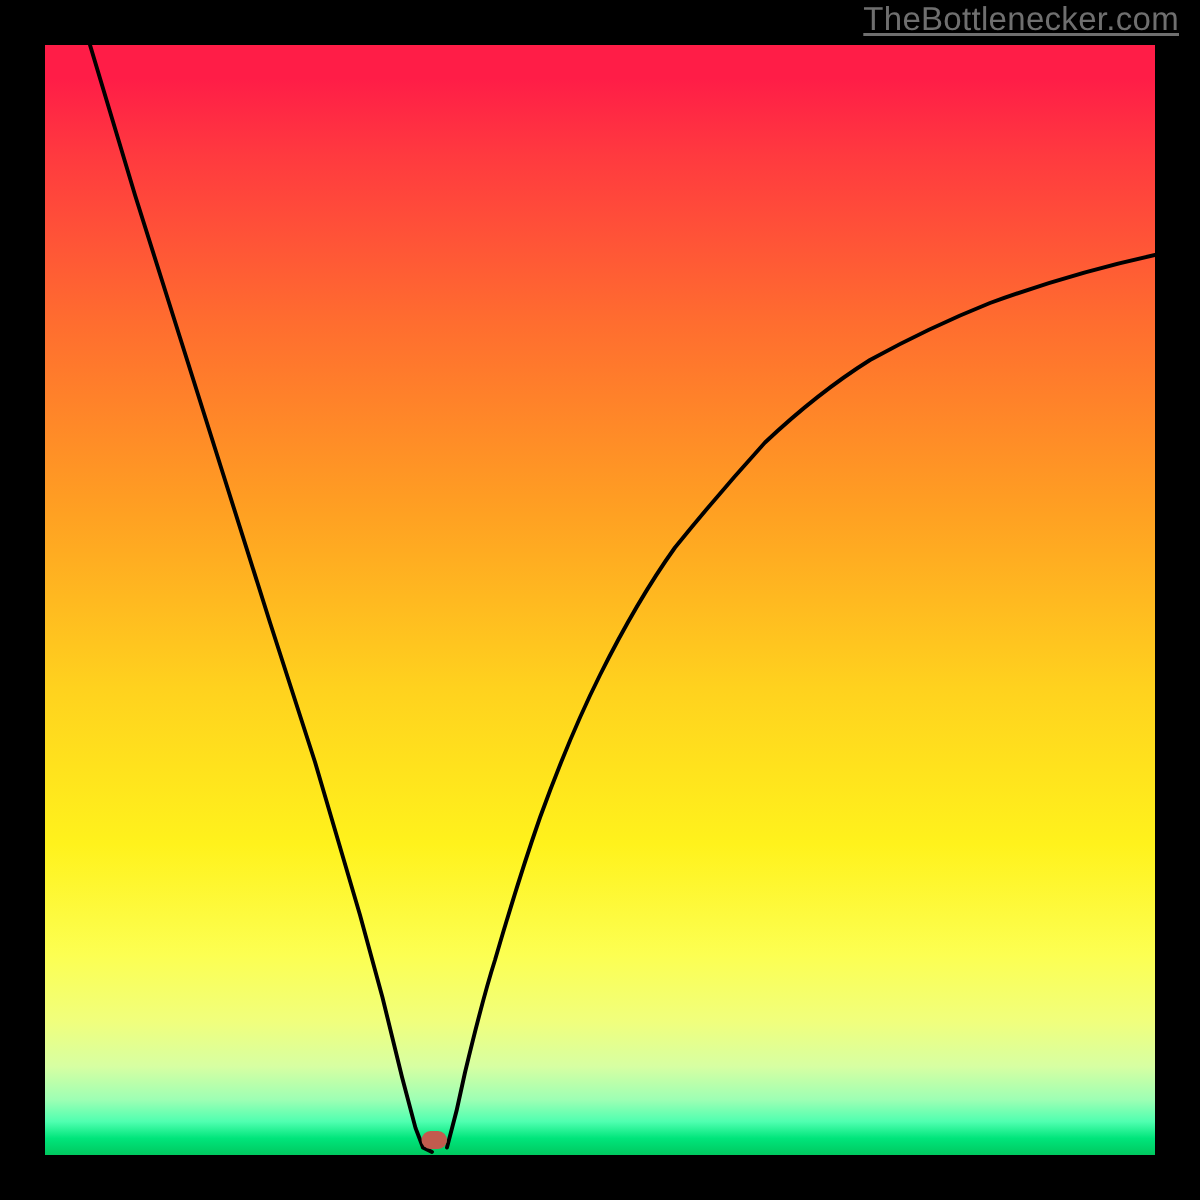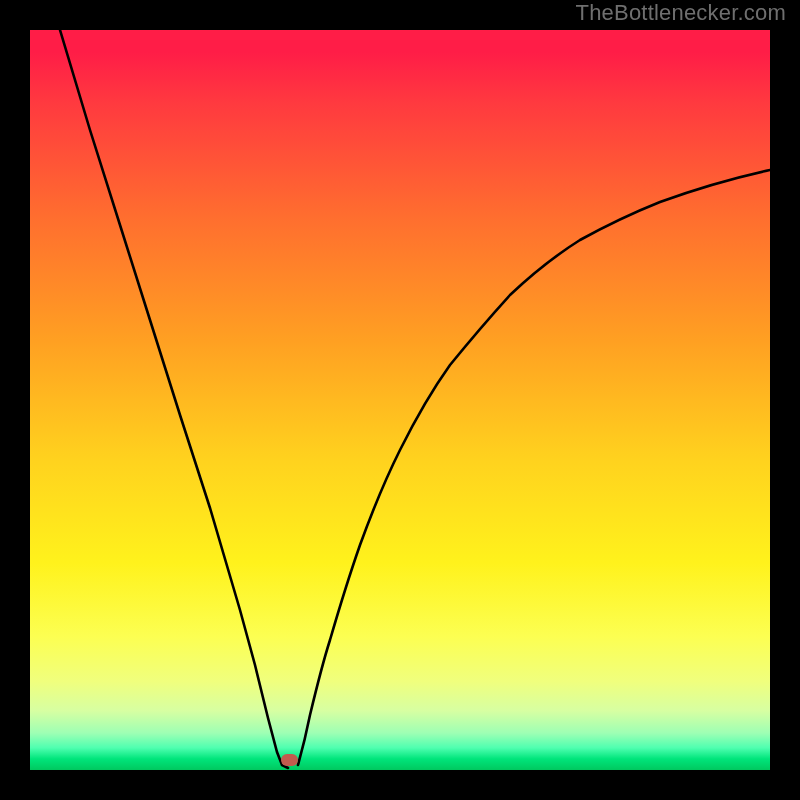--- a/index.html
+++ b/index.html
@@ -61,20 +61,21 @@
     background: #c25b4e;
     border-radius: 6px;
   }
   .watermark {
     position: absolute;
     top: 0px;
     right: 14px;
     color: #6f6f6f;
     font-size: 22px;
     letter-spacing: 0.2px;
+    text-decoration: underline;
   }
 </style>
 </head>
 <body>
 
 <div class="frame">
   <div class="gradient"></div>
 
   <svg class="curve" viewBox="0 0 740 740" preserveAspectRatio="none">
     <path d="M 30 0

